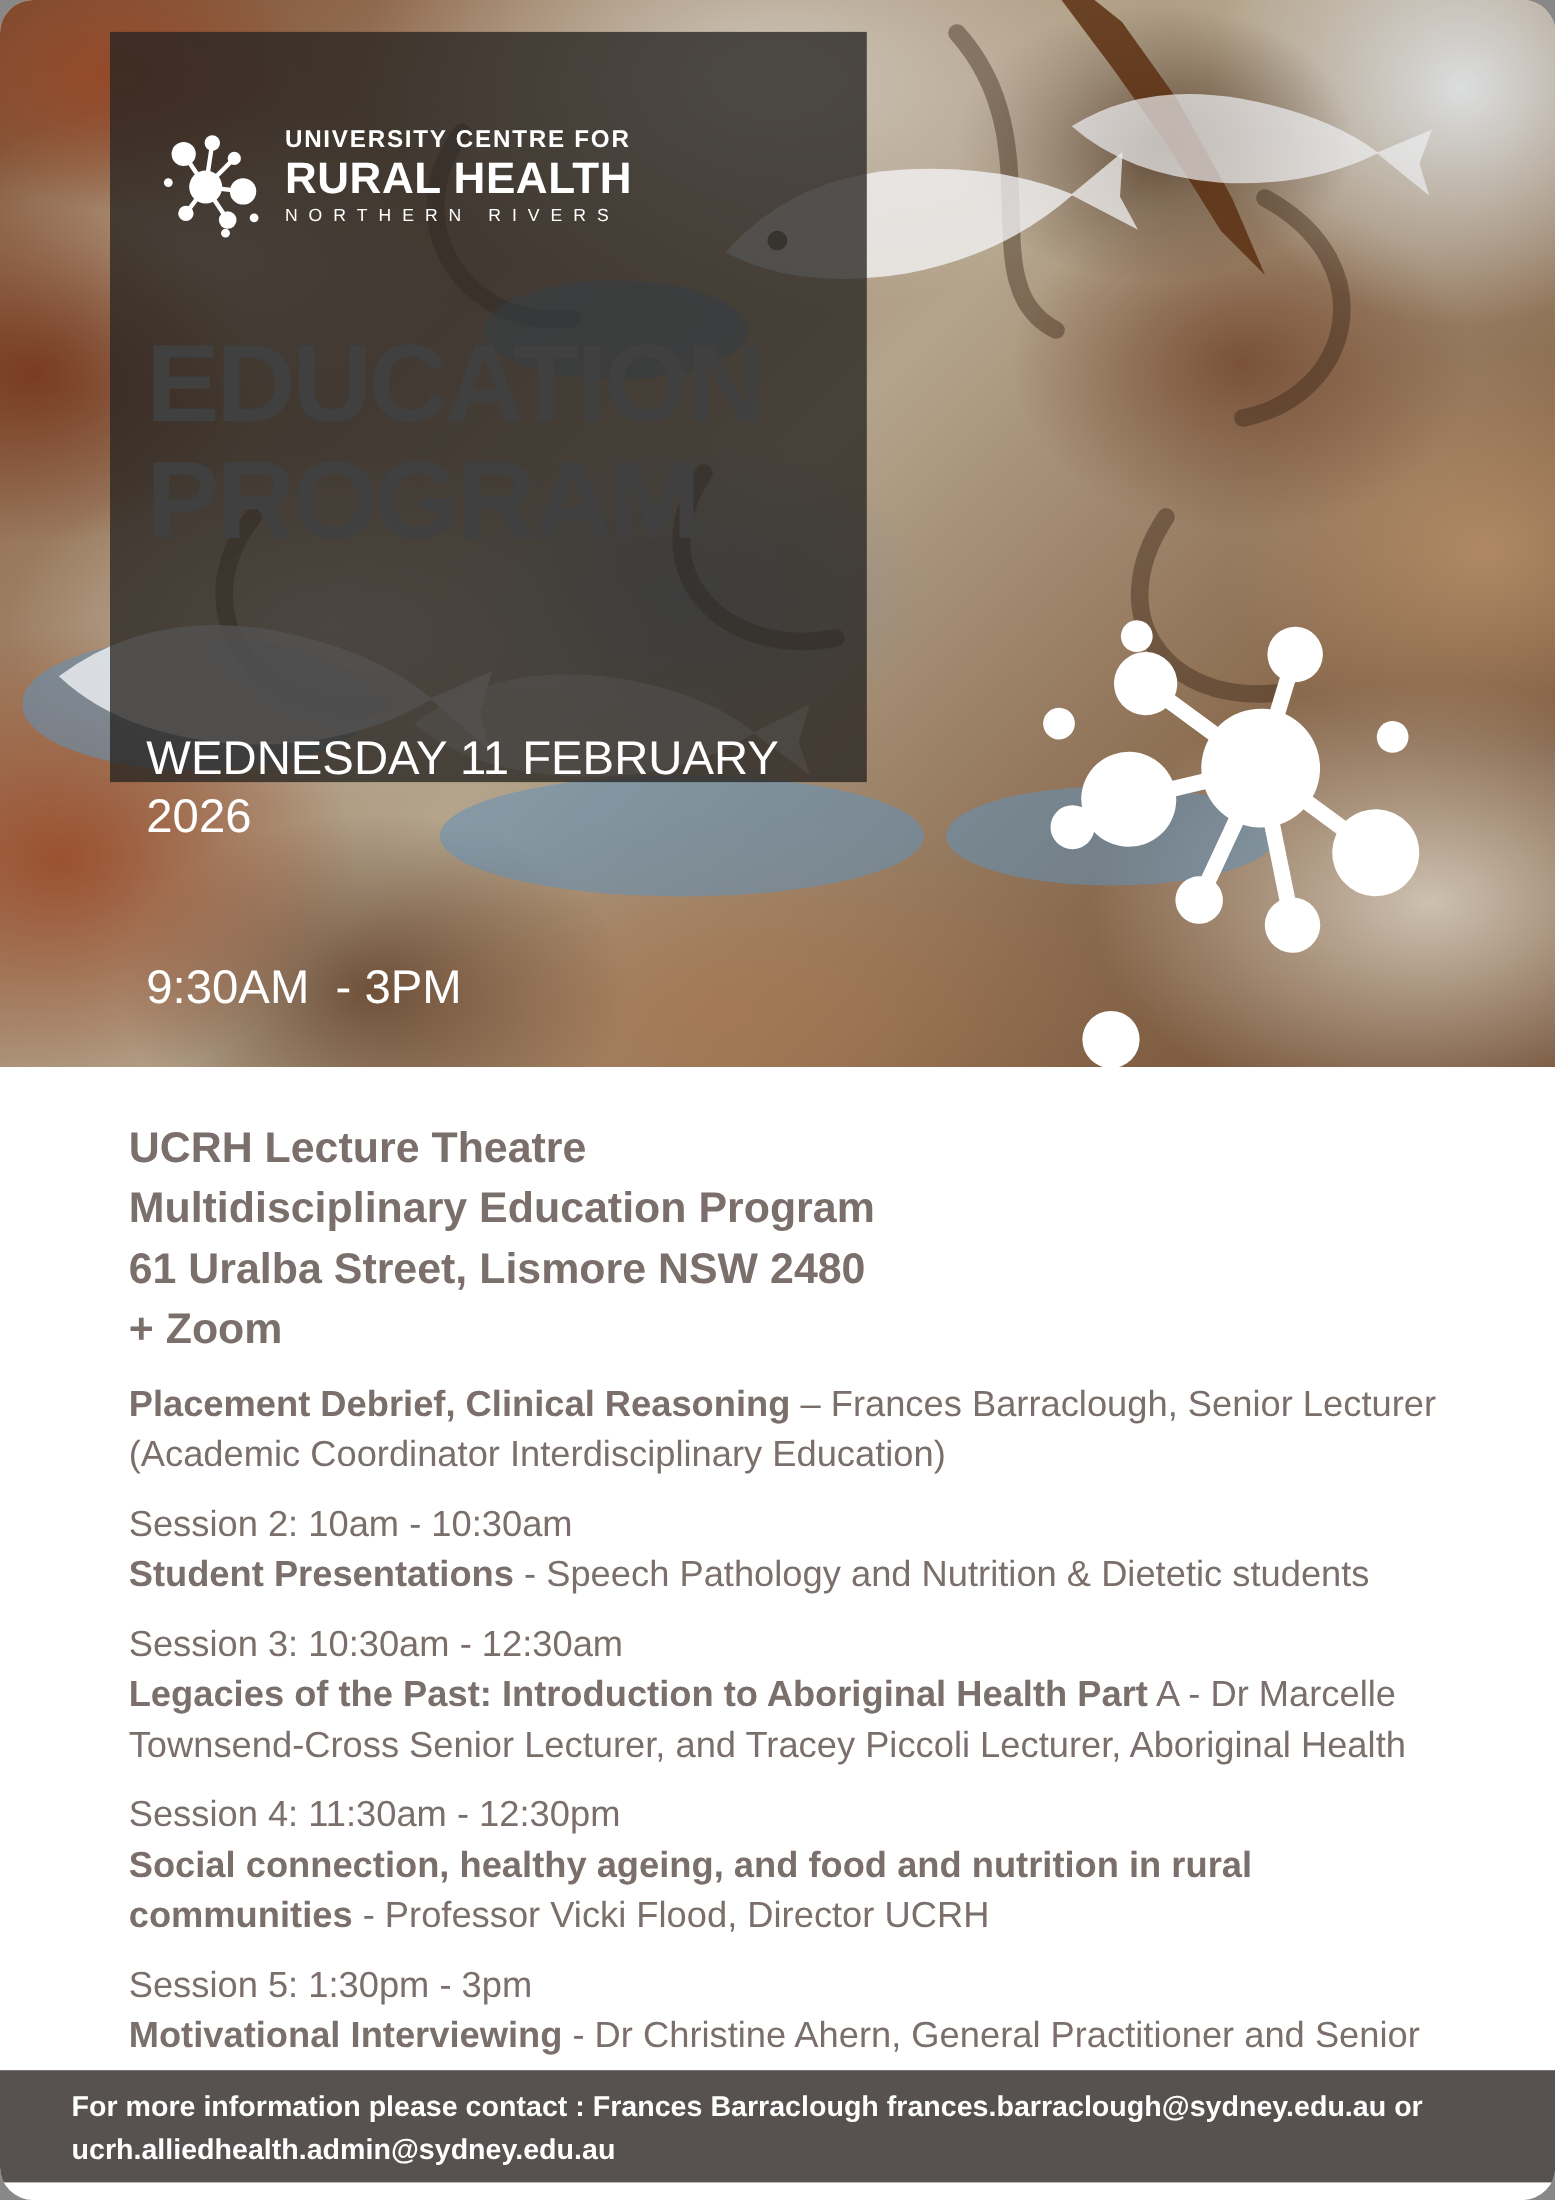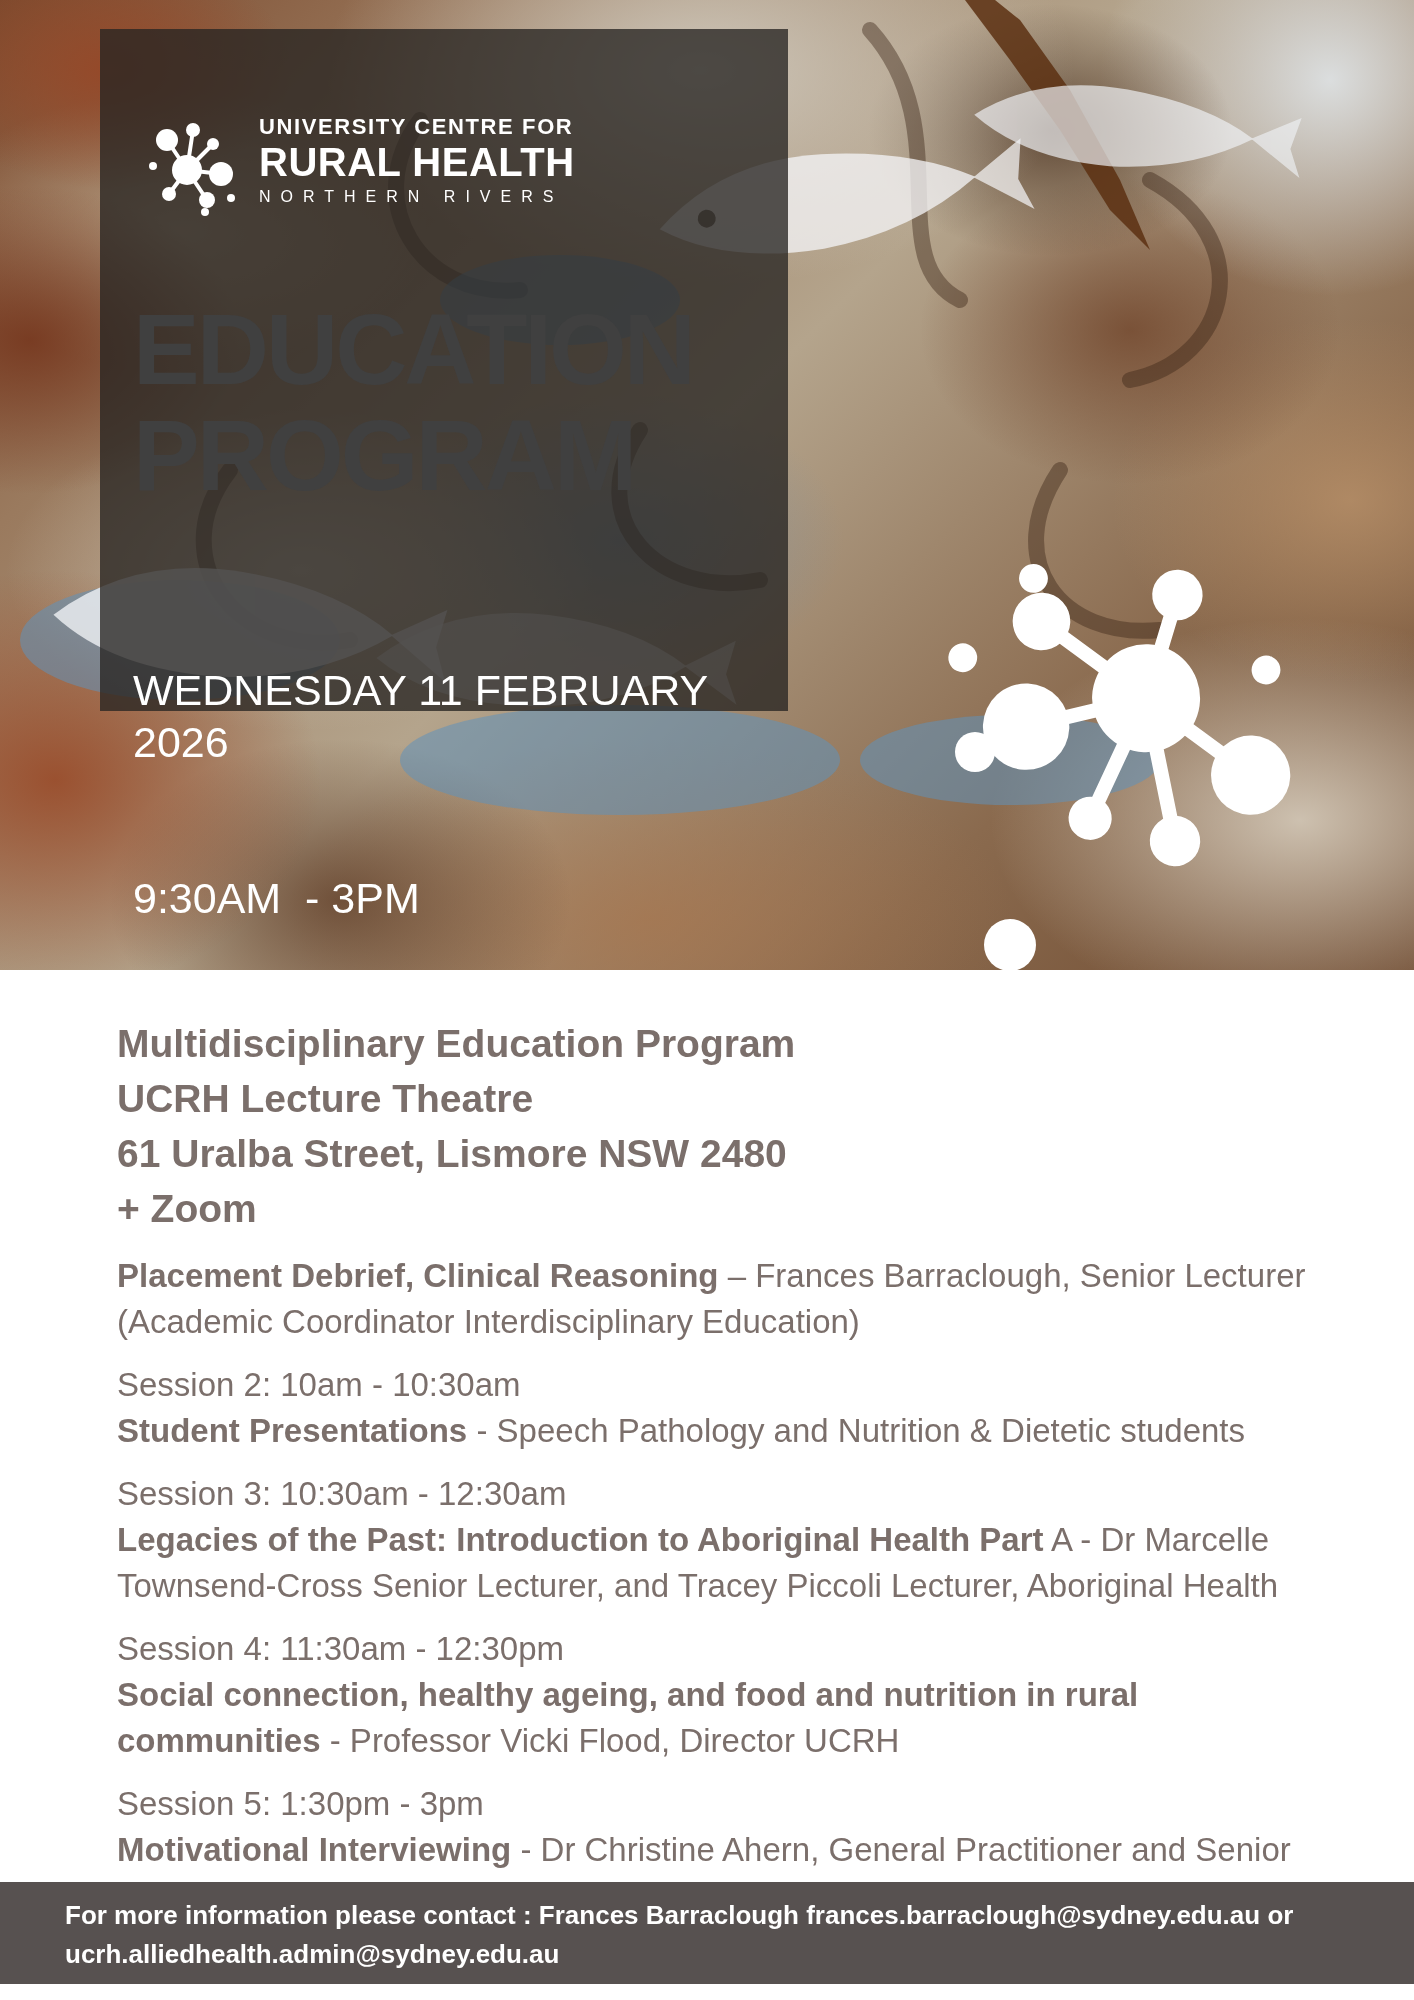--- a/index.html
+++ b/index.html
@@ -1,19 +1,20 @@
 <!DOCTYPE html>
 <html><head>
 <meta charset="utf-8">
 <style>
   html,body{margin:0;padding:0;background:#888;}
   .page{
     position:relative; width:1414px; height:2000px; margin:0 auto;
     background:#ffffff; overflow:hidden;
     font-family:"Liberation Sans", sans-serif;
+    border-radius:30px;
   }
   
   .hero{position:absolute; left:0; top:0; width:1414px; height:970px; overflow:hidden;}
   .hero-bg{
     position:absolute; inset:0;
     background:
       radial-gradient(ellipse 260px 170px at 110px 70px,  rgba(150,72,40,.95), rgba(150,72,40,0) 70%),
       radial-gradient(ellipse 300px 220px at 30px 340px,  rgba(118,55,30,.9),  rgba(118,55,30,0) 70%),
       radial-gradient(ellipse 380px 300px at 55px 780px,  rgba(152,70,36,.85), rgba(152,70,36,0) 70%),
       radial-gradient(ellipse 330px 230px at 340px 900px, rgba(96,62,40,.8),   rgba(96,62,40,0) 70%),
@@ -155,22 +156,22 @@
 
       <div class="hero-date">
         <div>WEDNESDAY 11 FEBRUARY 2026</div>
         <div>9:30AM  - 3PM</div>
       </div>
     </div>
   </div>
 
   <div class="content">
     <div class="intro">
+      <div>UCRH Lecture Theatre</div>
       <div>Multidisciplinary Education Program</div>
-      <div>UCRH Lecture Theatre</div>
       <div>61 Uralba Street, Lismore NSW 2480</div>
       <div>+ Zoom</div>
     </div>
 
     <div class="session">
       <div class="session-detail"><b>Placement Debrief, Clinical Reasoning</b><span> – Frances Barraclough, Senior Lecturer (Academic Coordinator Interdisciplinary Education)</span></div>
     </div>
 
     <div class="session">
       <div class="session-label">Session 2: 10am - 10:30am</div>

